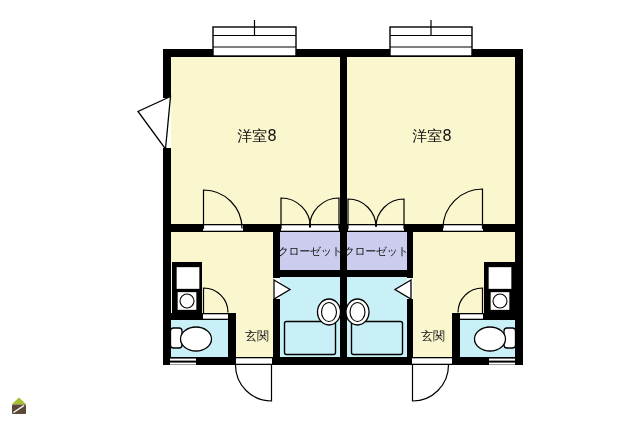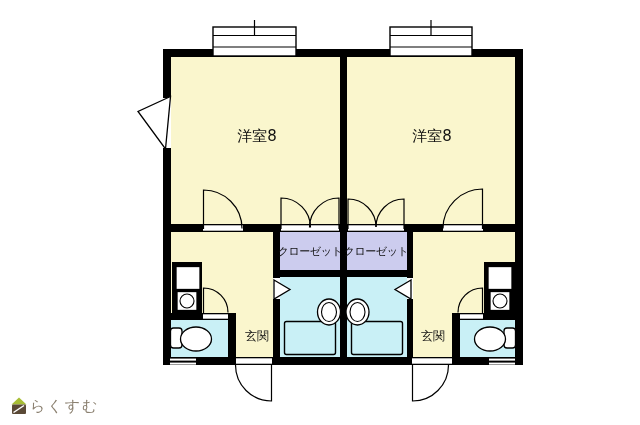--- a/index.html
+++ b/index.html
@@ -151,14 +151,13 @@
     </g>
   </svg>
 
   <div class="lbl lbl-room" style="left:257px;top:136px">洋室8</div>
   <div class="lbl lbl-room" style="left:432px;top:136px">洋室8</div>
   <div class="lbl lbl-closet" style="left:310px;top:251px">クローゼット</div>
   <div class="lbl lbl-closet" style="left:376px;top:251px">クローゼット</div>
   <div class="lbl lbl-genkan" style="left:257px;top:336px">玄関</div>
   <div class="lbl lbl-genkan" style="left:433px;top:336px">玄関</div>
 
-  <div id="watermark-text">らくすむ</div>
 </div>
 
 </body></html>

